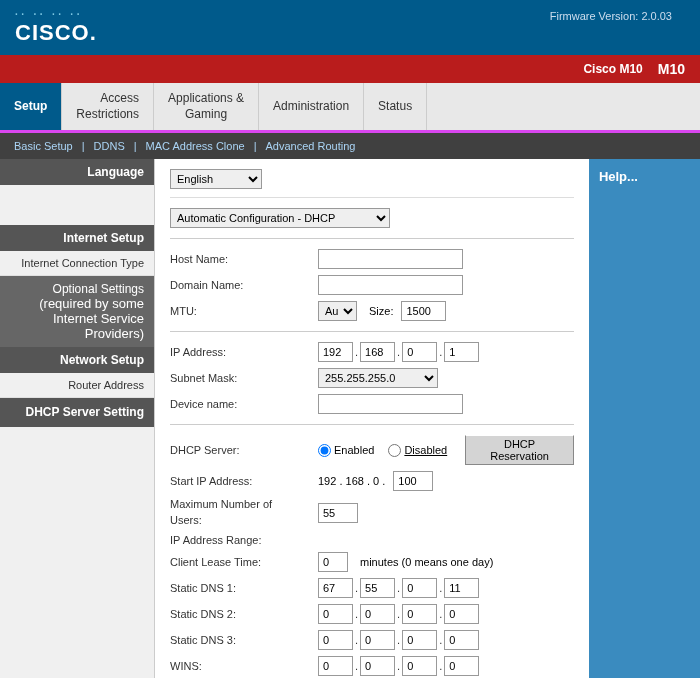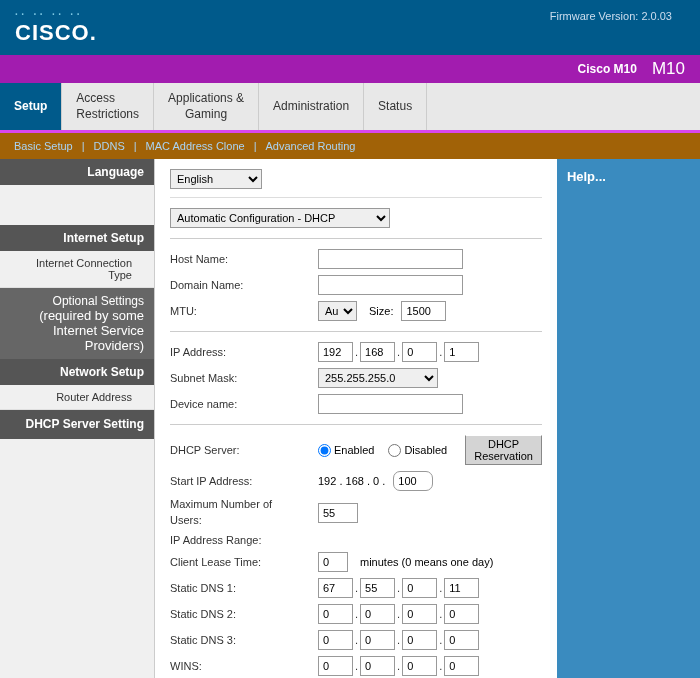--- a/index.html
+++ b/index.html
@@ -27,37 +27,37 @@
       color: #7ec8e3;
     }
     .firmware-info {
       position: absolute;
       right: 28px;
       top: 10px;
       color: #cde;
       font-size: 11px;
     }
     .device-bar {
-      background: #a21caf;
+      background: #b91c1c;
       height: 28px;
       display: flex;
       align-items: center;
       justify-content: flex-end;
       padding: 0 15px;
       gap: 15px;
     }
     .device-name {
       color: white;
       font-size: 12px;
       font-weight: bold;
     }
     .device-model {
       color: white;
-      font-size: 17px;
-      font-weight: normal;
+      font-size: 14px;
+      font-weight: bold;
     }
 
     
     .nav-tabs {
       background: #e8e8e8;
       display: flex;
       align-items: stretch;
       border-bottom: 3px solid #d946ef;
     }
     .nav-tab {
@@ -72,21 +72,21 @@
       line-height: 1.3;
     }
     .nav-tab.active {
       background: #005A8B;
       color: white;
       font-weight: bold;
     }
 
     
     .sub-nav {
-      background: #a16207;
+      background: #404040;
       display: flex;
       padding: 5px 10px;
       gap: 5px;
       align-items: center;
     }
     .sub-nav-item {
       color: #aad4f5;
       font-size: 11px;
       cursor: pointer;
       padding: 2px 4px;
@@ -108,21 +108,21 @@
     }
     .sidebar-section-header {
       background: #555;
       color: white;
       padding: 6px 10px;
       font-size: 12px;
       font-weight: bold;
       text-align: right;
     }
     .sidebar-item {
-      padding: 6px 22px;
+      padding: 6px 10px;
       font-size: 11px;
       color: #333;
       text-align: right;
       border-bottom: 1px solid #e0e0e0;
       cursor: pointer;
     }
 
     
     .content-area {
       flex: 1;
@@ -174,21 +174,21 @@
       display: flex;
       align-items: center;
       gap: 2px;
     }
     .ip-sep { font-size: 11px; color: #333; }
 
     .dhcp-btn {
       background: #d4d4d4;
       border: 1px solid #888;
       border-top: 1px solid #fff;
-      padding: 2px 8px;
+      padding: 2px 24px;
       font-size: 11px;
       cursor: pointer;
     }
 
     .section-divider {
       border: none;
       border-top: 1px solid #ccc;
       margin: 10px 0;
     }
 
@@ -226,21 +226,21 @@
   <div class="firmware-info">Firmware Version: 2.0.03</div>
 </div>
 
 <div class="device-bar">
   <span class="device-name">Cisco M10</span>
   <span class="device-model">M10</span>
 </div>
 
 <div class="nav-tabs">
   <div class="nav-tab active">Setup</div>
-  <div class="nav-tab" style="line-height:1.3;text-align:left;">Access<br>Restrictions</div>
+  <div class="nav-tab" style="line-height:1.3;text-align:right;">Access<br>Restrictions</div>
   <div class="nav-tab" style="line-height:1.3;text-align:center;">Applications &amp;<br>Gaming</div>
   <div class="nav-tab">Administration</div>
   <div class="nav-tab">Status</div>
 </div>
 
 <div class="sub-nav">
   <span class="sub-nav-item">Basic Setup</span>
   <span class="sub-nav-sep">|</span>
   <span class="sub-nav-item">DDNS</span>
   <span class="sub-nav-sep">|</span>
@@ -330,31 +330,31 @@
     </div>
 
     <hr class="section-divider">
 
     <div class="form-row">
       <span class="form-label">DHCP Server:</span>
       <label style="display:flex;align-items:center;gap:3px;font-size:11px;">
         <input type="radio" name="dhcp" checked="" style="">
         <span>Enabled</span>
       </label>
-      <label style="display:flex;align-items:center;gap:3px;font-size:11px;margin-left:6px;">
+      <label style="display:flex;align-items:center;gap:3px;font-size:11px;margin-left:6px;text-decoration:underline;">
         <input type="radio" name="dhcp" style="">
         <span>Disabled</span>
       </label>
       <button class="dhcp-btn" style="margin-left:10px;">DHCP Reservation</button>
     </div>
 
     <div class="form-row">
       <span class="form-label">Start IP  Address:</span>
       <span style="font-size:11px;">192 . 168 . 0 .</span>
-      <input type="text" class="form-input" value="100" style="width: 40px; border-radius: 7px;">
+      <input type="text" class="form-input" value="100" style="width: 40px;">
     </div>
 
     <div class="form-row">
       <span class="form-label" style="line-height:1.4;">Maximum Number of<br>Users:</span>
       <input type="text" class="form-input" value="55" style="width: 40px;">
     </div>
 
     <div class="form-row">
       <span class="form-label">IP Address Range:</span>
     </div>

